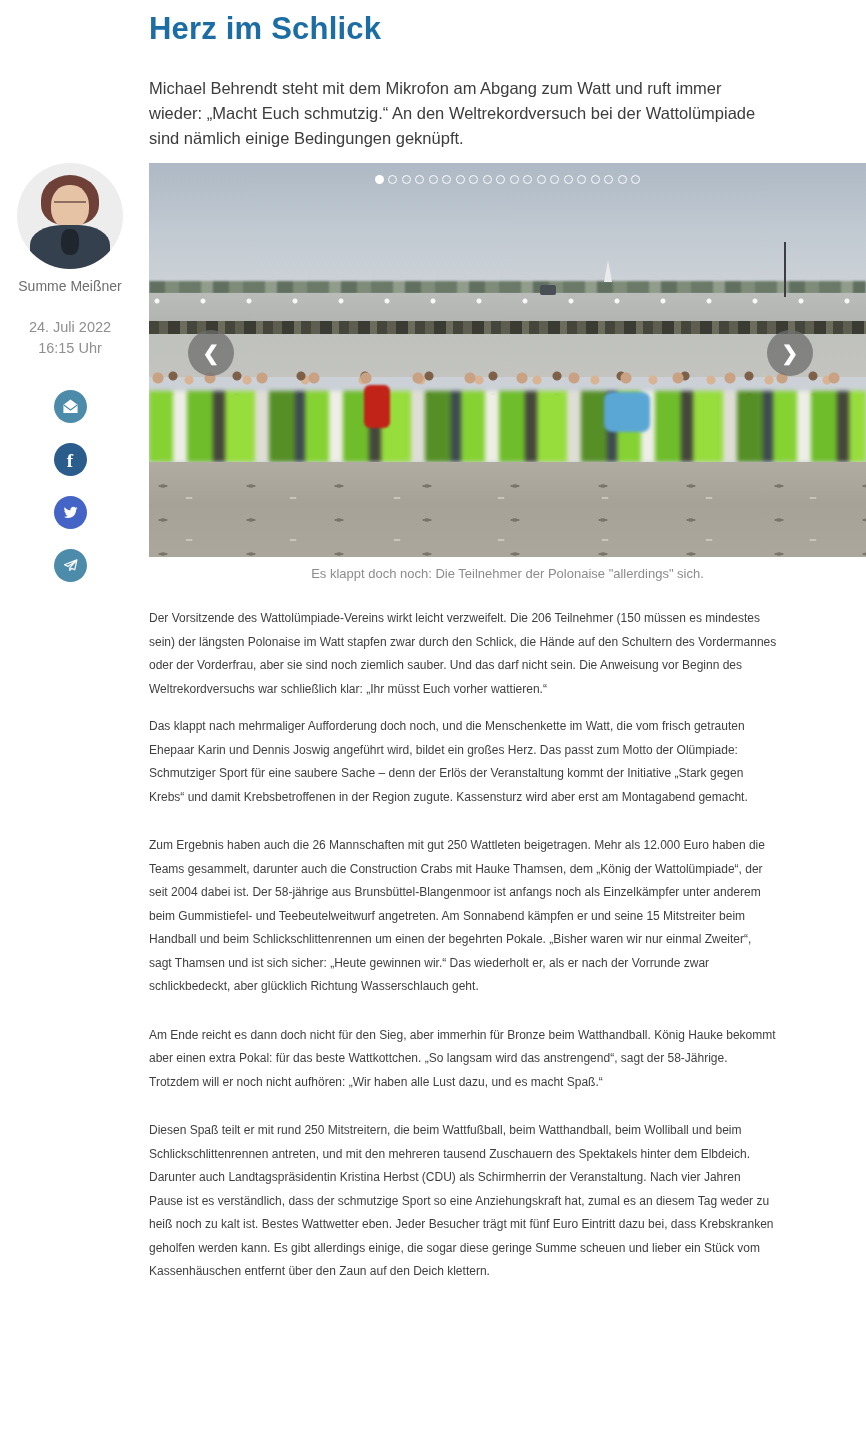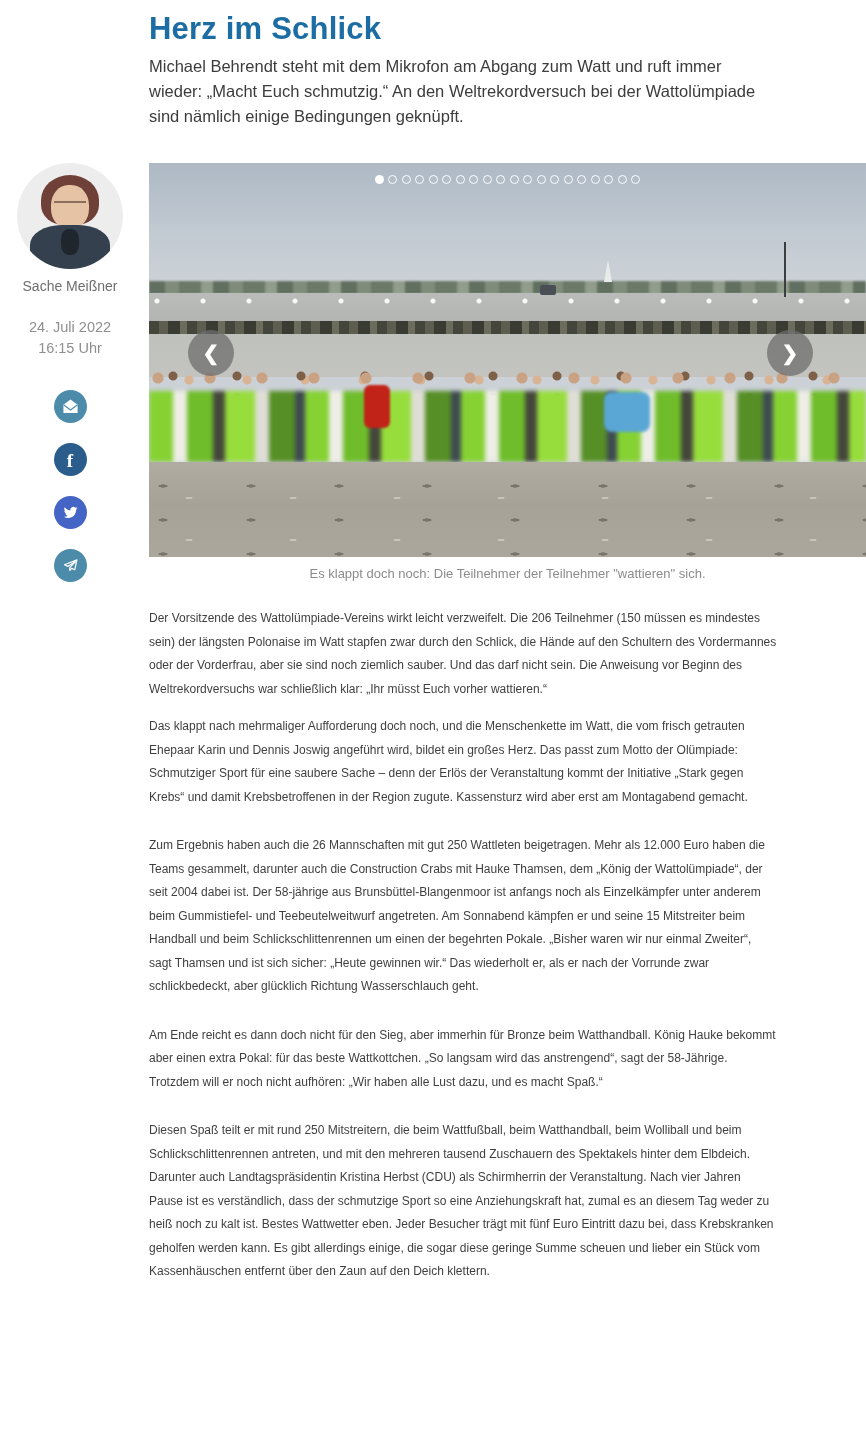--- a/index.html
+++ b/index.html
@@ -8,21 +8,21 @@
   .page { position:relative; width:866px; height:1456px; }
 
   
   .header { position:absolute; left:149px; top:5px; width:640px; }
   .kicker-row { display:flex; align-items:center; gap:8px; }
   .kicker { font-size:13px; color:#6f7072; letter-spacing:.4px; }
   .badge { display:inline-flex; align-items:center; gap:4px; border-radius:8px; padding:2px 5px 2px 7px; }
   .badge-label { color:#fff; font-size:9px; font-weight:bold; letter-spacing:.4px; }
   .badge-circle { width:10px; height:10px; background:#fff; border-radius:50%; color:#0d3c5f; font-size:9px; font-weight:bold; line-height:10px; text-align:center; }
   h1.headline { margin-top:6px; font-size:31px; font-weight:bold; color:#1b6da3; letter-spacing:.2px; }
-  .lead { margin-top:7px; font-size:16.5px; line-height:25px; color:#3c3c3c; width:628px; }
+  .lead { margin-top:29px; font-size:16.5px; line-height:25px; color:#3c3c3c; width:628px; }
 
   
   .author-rail { position:absolute; left:0; top:163px; width:140px; display:flex; flex-direction:column; align-items:center; }
   .avatar { width:106px; height:106px; border-radius:50%; background:#ededed; position:relative; overflow:hidden; }
   .avatar .hair { position:absolute; left:24px; top:12px; width:58px; height:50px; background:#6f4038; border-radius:50% 50% 40% 40%; }
   .avatar .face { position:absolute; left:34px; top:22px; width:38px; height:44px; background:#e6c3a5; border-radius:46%; }
   .avatar .glasses { position:absolute; left:37px; top:38px; width:32px; height:6px; border-top:2px solid #8b6f5c; }
   .avatar .body { position:absolute; left:13px; top:62px; width:80px; height:50px; background:#35404e; border-radius:40% 40% 0 0; }
   .avatar .shirt { position:absolute; left:44px; top:66px; width:18px; height:26px; background:#20262e; border-radius:40%; }
   .author-name { margin-top:9px; font-size:14px; color:#6e6e6e; }
@@ -103,21 +103,21 @@
   </header>
 
   <aside class="author-rail">
     <div class="avatar">
       <div class="hair"></div>
       <div class="face"></div>
       <div class="glasses"></div>
       <div class="body"></div>
       <div class="shirt"></div>
     </div>
-    <div class="author-name">Sache Meißner</div>
+    <div class="author-name">Summe Meißner</div>
     <div class="pub-date">
       <div>24. Juli 2022</div>
       <div>16:15 Uhr</div>
     </div>
     <div class="share-col">
       <button class="share-btn" style="background: rgb(77, 139, 171);">
         <svg viewBox="0 0 24 24">
           <path fill="#ffffff" d="M12 2 2 9.5V21h20V9.5L12 2z"></path>
           <path fill="none" stroke="#4d8bab" stroke-width="1.6" d="M2.5 9.8 12 17l9.5-7.2"></path>
         </svg>
@@ -174,21 +174,21 @@
           <span class="dot"></span>
           <span class="dot"></span>
           <span class="dot"></span>
           <span class="dot"></span>
           <span class="dot"></span>
           <span class="dot"></span>
         </div>
       <button class="nav-arrow nav-prev">❮</button>
       <button class="nav-arrow nav-next">❯</button>
     </div>
-    <figcaption>Es klappt doch noch: Die Teilnehmer der Teilnehmer "wattieren" sich.</figcaption>
+    <figcaption>Es klappt doch noch: Die Teilnehmer der Polonaise "allerdings" sich.</figcaption>
   </figure>
 
   <section class="article-body">
     <p>Der Vorsitzende des Wattolümpiade-Vereins wirkt leicht verzweifelt. Die 206 Teilnehmer (150 müssen es mindestes sein) der längsten Polonaise im Watt stapfen zwar durch den Schlick, die Hände auf den Schultern des Vordermannes oder der Vorderfrau, aber sie sind noch ziemlich sauber. Und das darf nicht sein. Die Anweisung vor Beginn des Weltrekordversuchs war schließlich klar: „Ihr müsst Euch vorher wattieren.“</p>
     <p class="sp">Das klappt nach mehrmaliger Aufforderung doch noch, und die Menschenkette im Watt, die vom frisch getrauten Ehepaar Karin und Dennis Joswig angeführt wird, bildet ein großes Herz. Das passt zum Motto der Olümpiade: Schmutziger Sport für eine saubere Sache – denn der Erlös der Veranstaltung kommt der Initiative „Stark gegen Krebs“ und damit Krebsbetroffenen in der Region zugute. Kassensturz wird aber erst am Montagabend gemacht.</p>
     <p class="sp">Zum Ergebnis haben auch die 26 Mannschaften mit gut 250 Wattleten beigetragen. Mehr als 12.000 Euro haben die Teams gesammelt, darunter auch die Construction Crabs mit Hauke Thamsen, dem „König der Wattolümpiade“, der seit 2004 dabei ist. Der 58-jährige aus Brunsbüttel-Blangenmoor ist anfangs noch als Einzelkämpfer unter anderem beim Gummistiefel- und Teebeutelweitwurf angetreten. Am Sonnabend kämpfen er und seine 15 Mitstreiter beim Handball und beim Schlickschlittenrennen um einen der begehrten Pokale. „Bisher waren wir nur einmal Zweiter“, sagt Thamsen und ist sich sicher: „Heute gewinnen wir.“ Das wiederholt er, als er nach der Vorrunde zwar schlickbedeckt, aber glücklich Richtung Wasserschlauch geht.</p>
     <p class="sp">Am Ende reicht es dann doch nicht für den Sieg, aber immerhin für Bronze beim Watthandball. König Hauke bekommt aber einen extra Pokal: für das beste Wattkottchen. „So langsam wird das anstrengend“, sagt der 58-Jährige. Trotzdem will er noch nicht aufhören: „Wir haben alle Lust dazu, und es macht Spaß.“</p>
     <p>Diesen Spaß teilt er mit rund 250 Mitstreitern, die beim Wattfußball, beim Watthandball, beim Wolliball und beim Schlickschlittenrennen antreten, und mit den mehreren tausend Zuschauern des Spektakels hinter dem Elbdeich. Darunter auch  Landtagspräsidentin Kristina Herbst (CDU) als Schirmherrin der Veranstaltung. Nach vier Jahren Pause ist es verständlich, dass der schmutzige Sport so eine Anziehungskraft hat, zumal es an diesem Tag weder zu heiß noch zu kalt ist. Bestes Wattwetter eben. Jeder Besucher trägt mit fünf Euro Eintritt dazu bei, dass Krebskranken geholfen werden kann. Es gibt allerdings einige, die sogar diese geringe Summe scheuen und lieber ein Stück vom Kassenhäuschen entfernt über den Zaun auf den Deich klettern.</p>
   </section>
 

